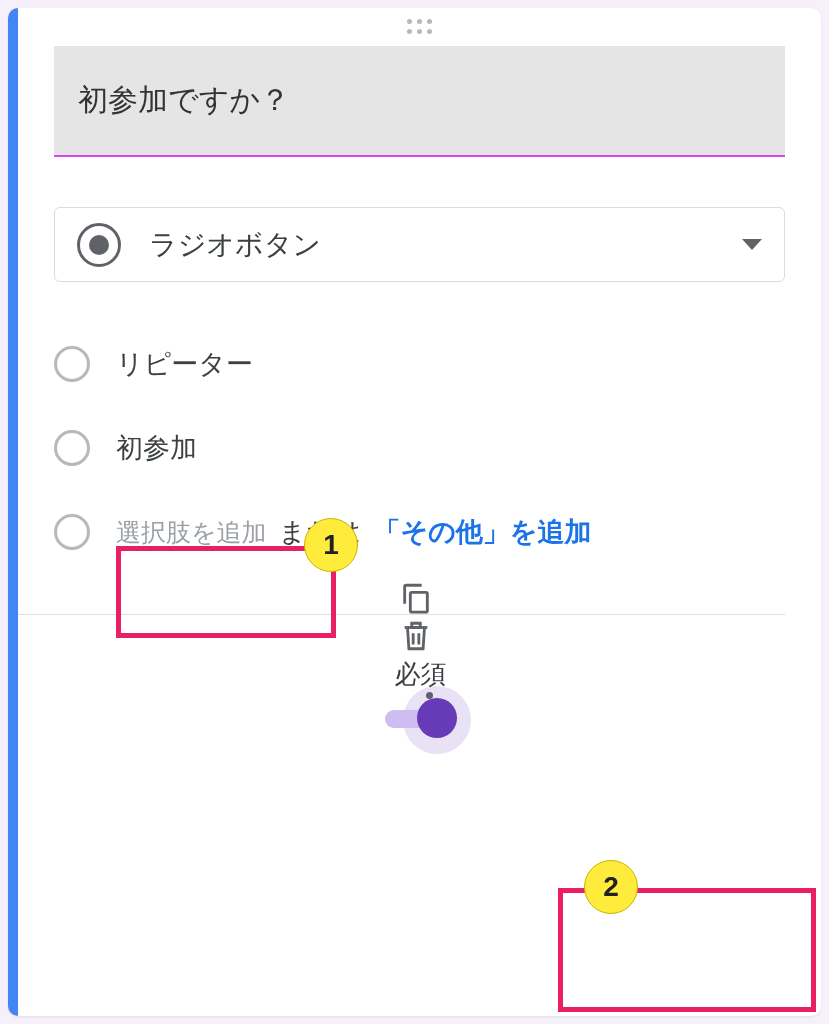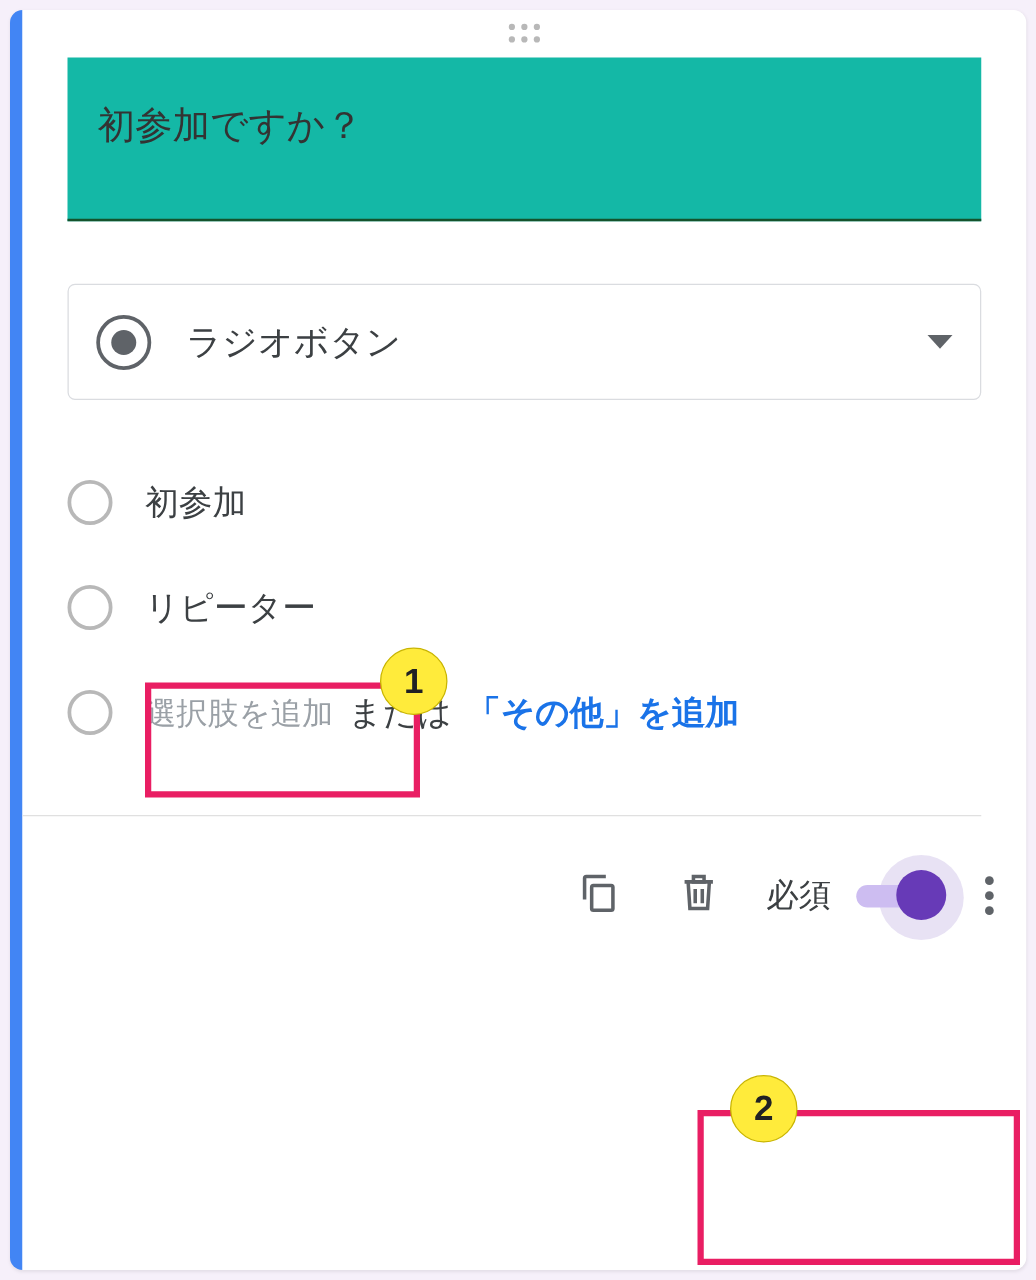--- a/index.html
+++ b/index.html
@@ -32,36 +32,36 @@
       grid-template-columns: repeat(3, 6px);
       grid-template-rows: repeat(2, 6px);
       gap: 4px;
     }
     .drag-dots span {
       width: 5px; height: 5px; border-radius: 50%;
       background: #b8b8b8;
     }
     .question-header {
       margin: 0 36px 0 36px;
-      background: #14b8a6;
-      border-bottom: 2px solid #14532d;
-      padding: 34px 24px 54px 24px;
+      background: #e5e5e5;
+      border-bottom: 2px solid #d946ef;
+      padding: 34px 24px 34px 24px;
     }
     .question-title {
       font-size: 30px;
       color: #333;
       font-weight: 500;
     }
     .type-row {
       margin: 50px 36px 0 36px;
     }
     .type-select {
       border: 1.5px solid #dadce0;
       border-radius: 6px;
-      height: 93px;
+      height: 75px;
       display: flex;
       align-items: center;
       padding: 0 22px;
       cursor: pointer;
     }
     .radio-glyph {
       width: 44px; height: 44px; border-radius: 50%;
       border: 3.5px solid #5f6368;
       display: flex; align-items: center; justify-content: center;
       margin-right: 28px;
@@ -128,20 +128,21 @@
       height: 1px;
       background: #e0e0e0;
       margin: 54px 36px 0 0;
     }
     .footer {
       display: flex;
       align-items: center;
       justify-content: flex-end;
       padding: 18px 16px 0 36px;
       height: 108px;
+      flex-direction: column;
     }
     .icon-btn {
       width: 52px; height: 52px;
       display: flex; align-items: center; justify-content: center;
       margin-right: 28px;
       cursor: pointer;
       color: #5f6368;
     }
     .copy-icon svg, .trash-icon svg { width: 34px; height: 34px; }
     .required-label {
@@ -232,25 +233,25 @@
     <div class="type-select">
       <div class="radio-glyph"></div>
       <div class="type-label">ラジオボタン</div>
       <div class="caret-down"></div>
     </div>
   </div>
 
   <div class="options">
     <div class="option-row">
       <div class="radio-empty"></div>
-      <div class="option-label">初参加</div>
+      <div class="option-label">リピーター</div>
     </div>
     <div class="option-row">
       <div class="radio-empty"></div>
-      <div class="option-label">リピーター</div>
+      <div class="option-label">初参加</div>
     </div>
   </div>
 
   <div class="add-row">
     <div class="radio-empty"></div>
     <span class="add-placeholder">選択肢を追加</span>
     <span class="add-or">または</span>
     <span class="add-other">「その他」を追加</span>
   </div>
 

